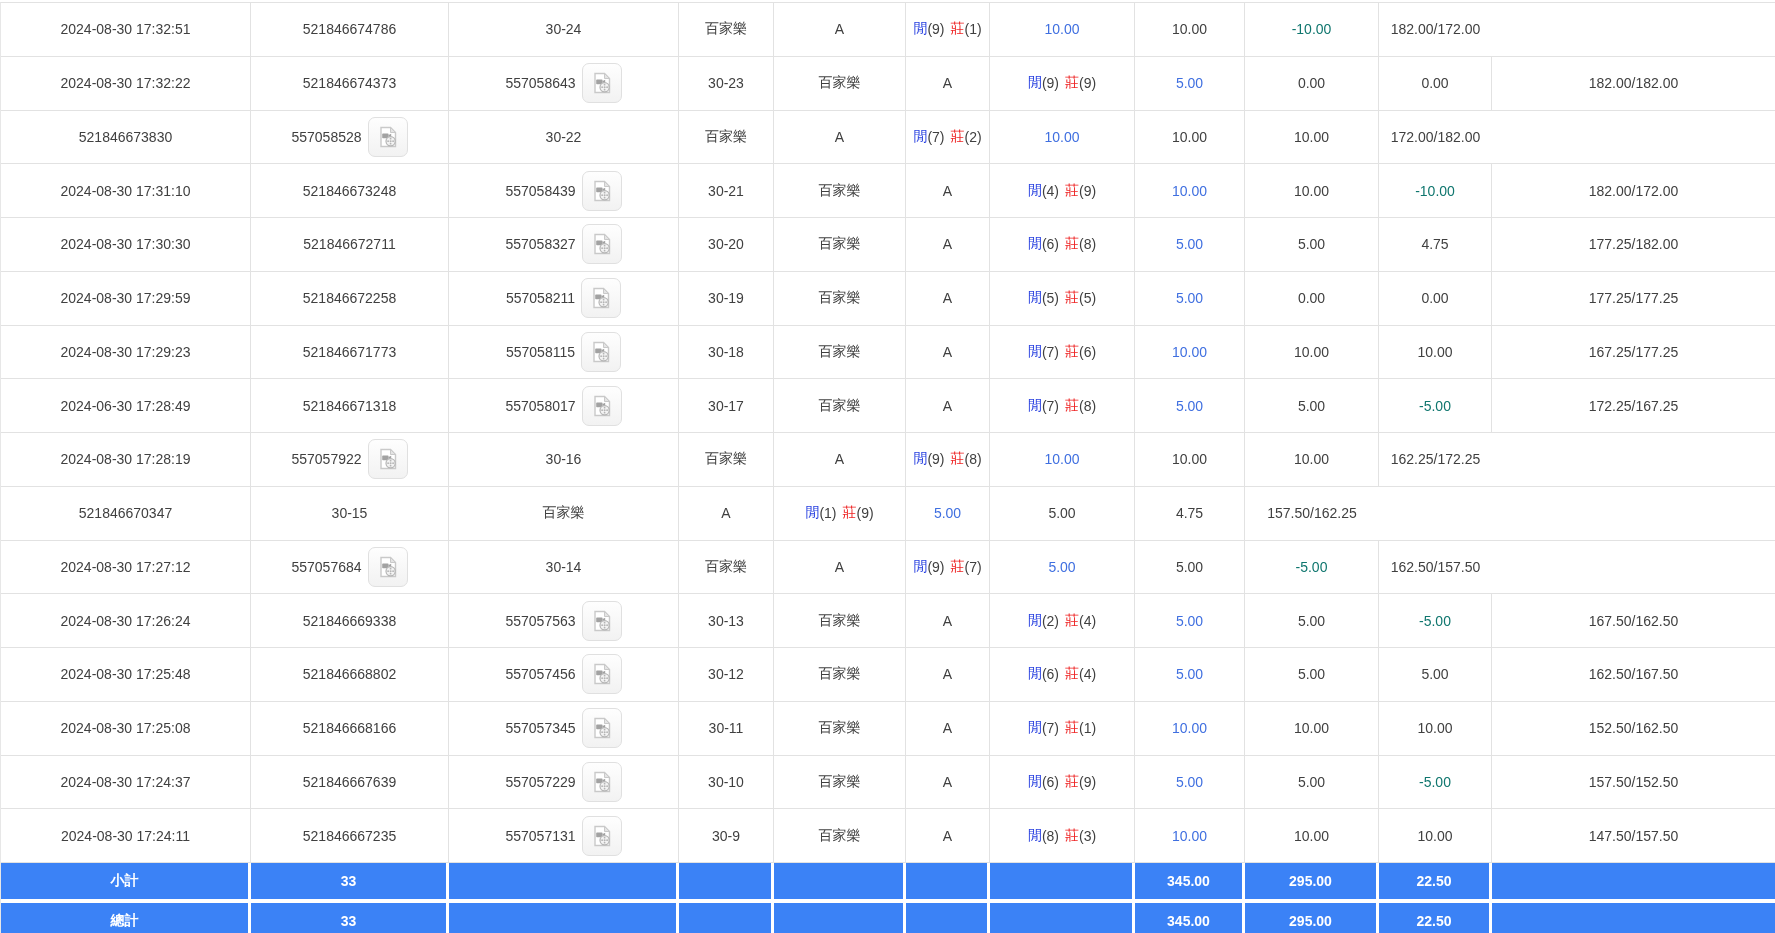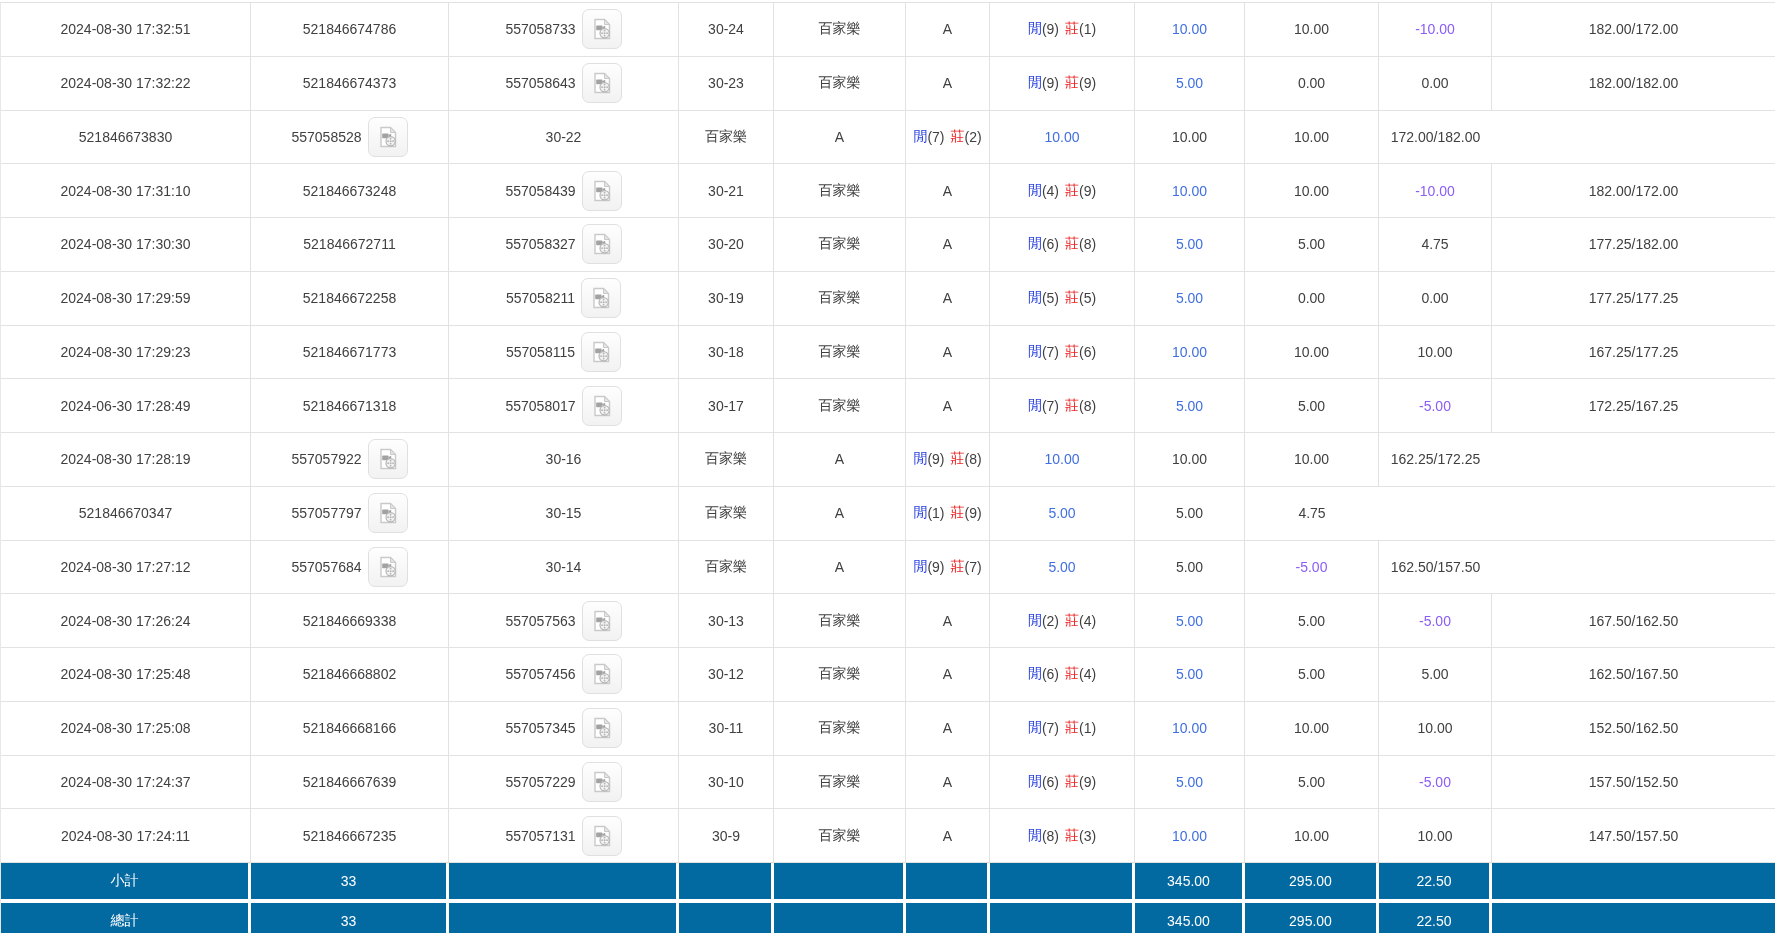--- a/index.html
+++ b/index.html
@@ -25,55 +25,38 @@
     background: linear-gradient(#fefefe, #f2f2f2); cursor: pointer;
     display: flex; align-items: center; justify-content: center; padding: 0;
   }
 
   .result-cell .gap { margin-right: 6px; }
   .p-label { color: #2840e0; }
   .b-label { color: #ee2525; }
   .score { color: #404040; }
 
   .bet-link { color: #3f6fe0; cursor: pointer; }
-  .neg { color: #8b5cf6; }
+  .neg { color: #0f766e; }
 
   .sum-row { height: 36px; color: #fff; }
   .sum-row .cell {
-    background: #0369a1; border-right: 3px solid #fff;
+    background: #3b82f6; border-right: 3px solid #fff; font-weight: bold;
   }
   .sum-row .cell:last-child { border-right: none; }
   .sum-row.total { margin-top: 4px; }
 </style>
 </head>
 <body>
 
 <div class="records">
 
   <div id="rows">
     <div class="row data-row">
       <div class="cell">2024-08-30 17:32:51</div>
       <div class="cell">521846674786</div>
-      <div class="cell game-cell">
-        <span>557058733</span>
-        <button class="video-btn">
-          <svg width="24" height="24" viewBox="0 0 24 24">
-            <path d="M5 2.5 H14.5 L19.5 7.5 V21.5 H5 Z" fill="#ffffff" stroke="#c9c9c9" stroke-width="1.4"></path>
-            <path d="M14.5 2.5 L14.5 7.5 L19.5 7.5 Z" fill="#e4e4e4" stroke="#c9c9c9" stroke-width="1"></path>
-            <rect x="6.2" y="8.6" width="6.4" height="4.6" rx="0.8" fill="#a2a2a2"></rect>
-            <path d="M12.6 10 L15.2 8.8 L15.2 13 L12.6 11.8 Z" fill="#a2a2a2"></path>
-            <circle cx="14.6" cy="16.2" r="4.6" fill="#f3f3f3" stroke="#b5b5b5" stroke-width="1.2"></circle>
-            <circle cx="14.6" cy="16.2" r="1" fill="#b5b5b5"></circle>
-            <circle cx="14.6" cy="13.7" r="0.9" fill="#b5b5b5"></circle>
-            <circle cx="14.6" cy="18.7" r="0.9" fill="#b5b5b5"></circle>
-            <circle cx="12.1" cy="16.2" r="0.9" fill="#b5b5b5"></circle>
-            <circle cx="17.1" cy="16.2" r="0.9" fill="#b5b5b5"></circle>
-          </svg>
-        </button>
-      </div>
       <div class="cell">30-24</div>
       <div class="cell">百家樂</div>
       <div class="cell">A</div>
       <div class="cell result-cell">
         <span class="p-label">閒</span>
           <span class="score gap">(9)</span>
         <span class="b-label">莊</span>
           <span class="score">(1)</span>
       </div>
       <div class="cell">
@@ -373,51 +356,35 @@
       <div class="cell">
         <span class="bet-link">10.00</span>
       </div>
       <div class="cell">10.00</div>
       <div class="cell">10.00</div>
       <div class="cell">162.25/172.25</div>
     </div>
 
     <div class="row data-row">
       <div class="cell">521846670347</div>
-      <div class="cell game-cell">
-        <span>557057797</span>
-        <button class="video-btn">
-          <svg width="24" height="24" viewBox="0 0 24 24">
-            <path d="M5 2.5 H14.5 L19.5 7.5 V21.5 H5 Z" fill="#ffffff" stroke="#c9c9c9" stroke-width="1.4"></path>
-            <path d="M14.5 2.5 L14.5 7.5 L19.5 7.5 Z" fill="#e4e4e4" stroke="#c9c9c9" stroke-width="1"></path>
-            <rect x="6.2" y="8.6" width="6.4" height="4.6" rx="0.8" fill="#a2a2a2"></rect>
-            <path d="M12.6 10 L15.2 8.8 L15.2 13 L12.6 11.8 Z" fill="#a2a2a2"></path>
-            <circle cx="14.6" cy="16.2" r="4.6" fill="#f3f3f3" stroke="#b5b5b5" stroke-width="1.2"></circle>
-            <circle cx="14.6" cy="16.2" r="1" fill="#b5b5b5"></circle>
-            <circle cx="14.6" cy="13.7" r="0.9" fill="#b5b5b5"></circle>
-            <circle cx="14.6" cy="18.7" r="0.9" fill="#b5b5b5"></circle>
-            <circle cx="12.1" cy="16.2" r="0.9" fill="#b5b5b5"></circle>
-            <circle cx="17.1" cy="16.2" r="0.9" fill="#b5b5b5"></circle>
-          </svg>
-        </button>
-      </div>
       <div class="cell">30-15</div>
       <div class="cell">百家樂</div>
       <div class="cell">A</div>
       <div class="cell result-cell">
         <span class="p-label">閒</span>
           <span class="score gap">(1)</span>
         <span class="b-label">莊</span>
           <span class="score">(9)</span>
       </div>
       <div class="cell">
         <span class="bet-link">5.00</span>
       </div>
       <div class="cell">5.00</div>
       <div class="cell">4.75</div>
+      <div class="cell">157.50/162.25</div>
     </div>
 
     <div class="row data-row">
       <div class="cell">2024-08-30 17:27:12</div>
       <div class="cell game-cell">
         <span>557057684</span>
         <button class="video-btn">
           <svg width="24" height="24" viewBox="0 0 24 24">
             <path d="M5 2.5 H14.5 L19.5 7.5 V21.5 H5 Z" fill="#ffffff" stroke="#c9c9c9" stroke-width="1.4"></path>
             <path d="M14.5 2.5 L14.5 7.5 L19.5 7.5 Z" fill="#e4e4e4" stroke="#c9c9c9" stroke-width="1"></path>

